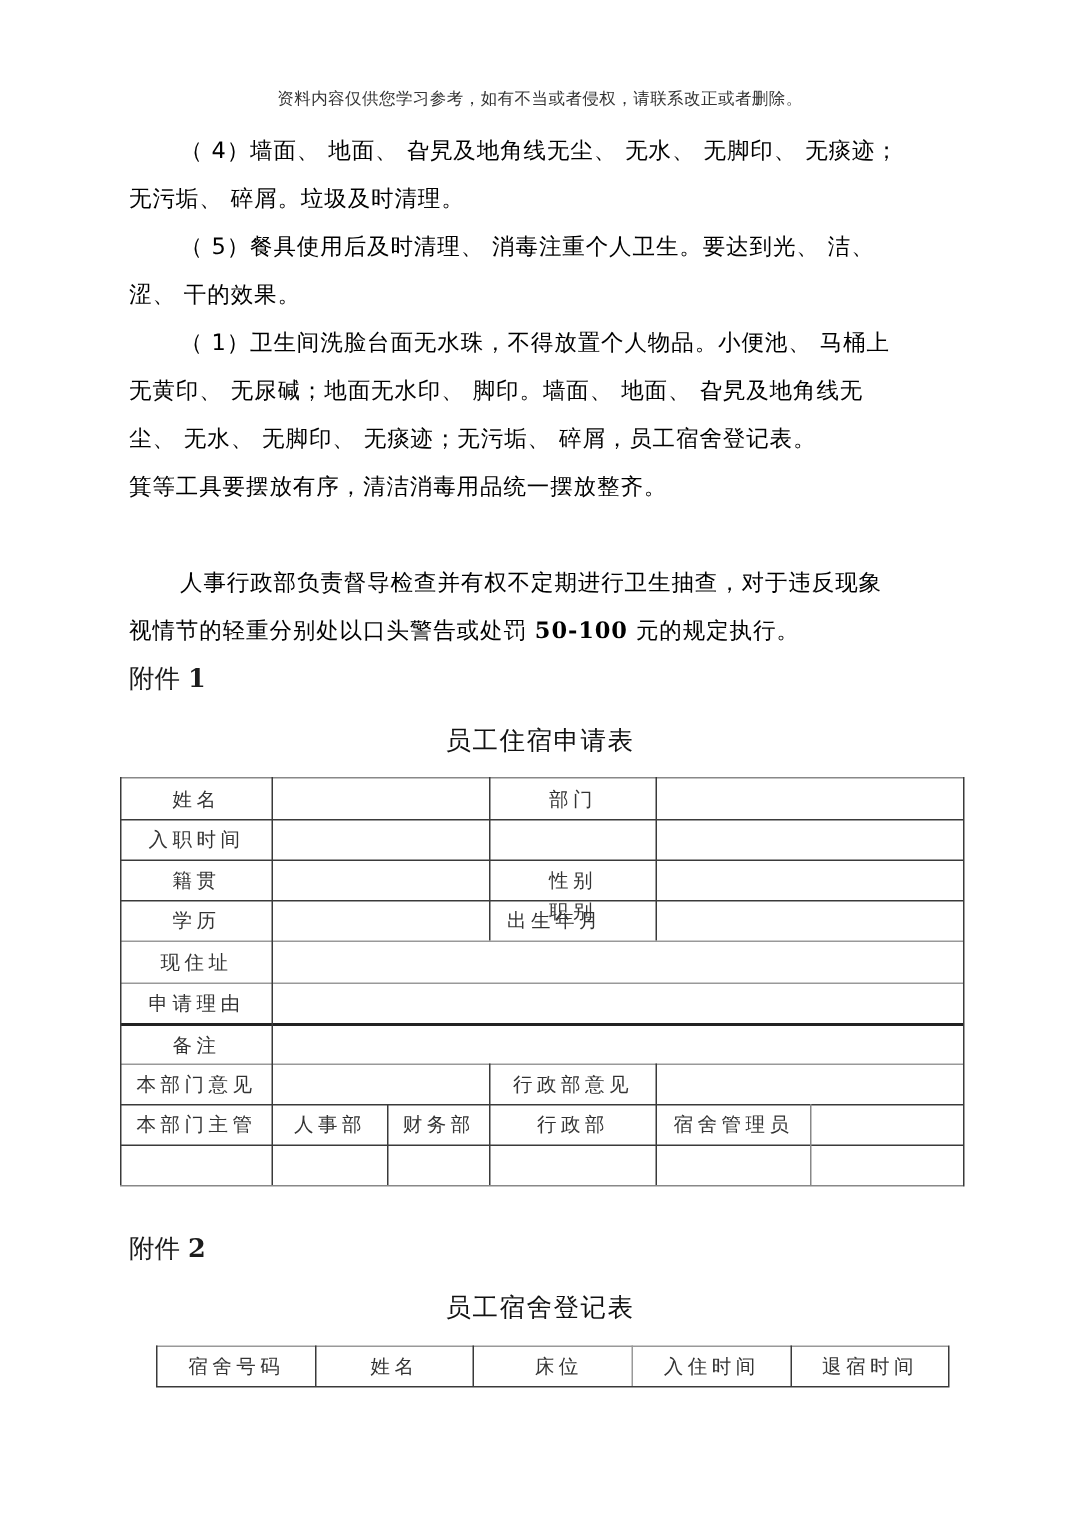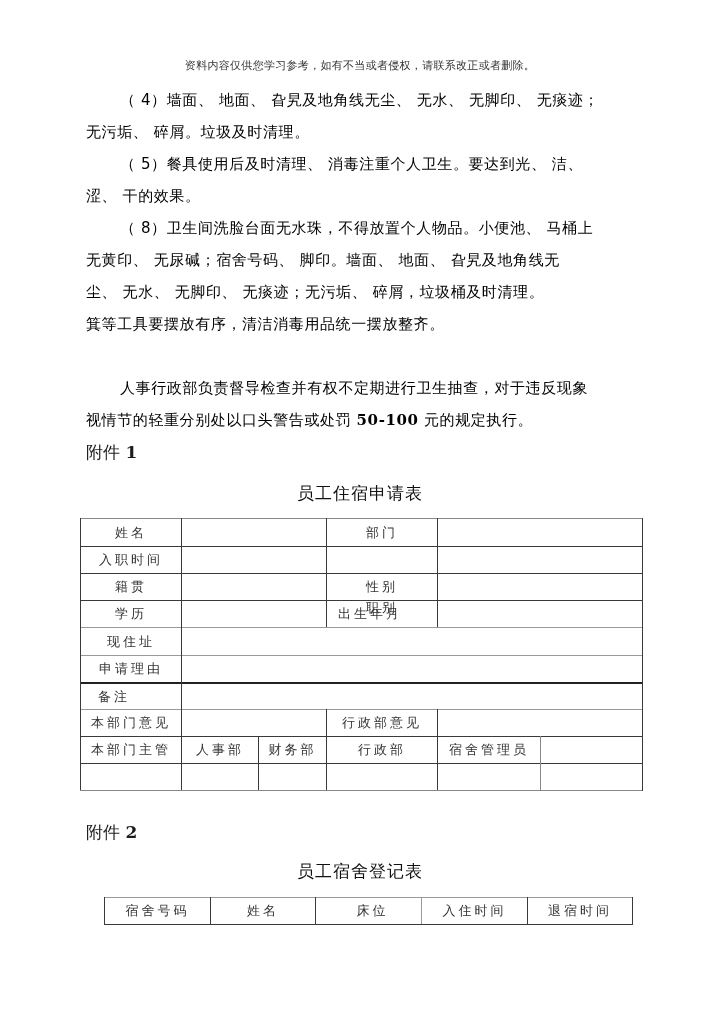--- a/index.html
+++ b/index.html
@@ -28,23 +28,23 @@
 
 <div class="para" style="top:84px;">
   <div class="ind">（ 4）墙面、 地面、 旮旯及地角线无尘、 无水、 无脚印、 无痰迹；</div>
   <div>无污垢、 碎屑。垃圾及时清理。</div>
 </div>
 <div class="para" style="top:148px;">
   <div class="ind">（ 5）餐具使用后及时清理、 消毒注重个人卫生。要达到光、 洁、</div>
   <div>涩、 干的效果。</div>
 </div>
 <div class="para" style="top:212px;">
-  <div class="ind">（ 8）卫生间洗脸台面无水珠，不得放置个人物品。小便池、 马桶上</div>
-  <div>无黄印、 无尿碱；宿舍号码、 脚印。墙面、 地面、 旮旯及地角线无</div>
-  <div>尘、 无水、 无脚印、 无痰迹；无污垢、 碎屑，垃圾桶及时清理。</div>
+  <div class="ind">（ 1）卫生间洗脸台面无水珠，不得放置个人物品。小便池、 马桶上</div>
+  <div>无黄印、 无尿碱；地面无水印、 脚印。墙面、 地面、 旮旯及地角线无</div>
+  <div>尘、 无水、 无脚印、 无痰迹；无污垢、 碎屑，员工宿舍登记表。</div>
 </div>
 <div class="para" style="top:308px;">
   <div>箕等工具要摆放有序，清洁消毒用品统一摆放整齐。</div>
 </div>
 <div class="para" style="top:372px;">
   <div class="ind">人事行政部负责督导检查并有权不定期进行卫生抽查，对于违反现象</div>
   <div><span>视情节的轻重分别处以口头警告或处罚 </span><b>50-100</b><span> 元的规定执行。</span></div>
 </div>
 
 <div class="annex" style="top:441px;"><span>附件 </span><span class="num">1</span></div>
@@ -94,21 +94,21 @@
   <div class="cell" style="left:182px;top:601px;width:144px;height:26px;"></div>
   <div class="cell" style="left:315px;top:601px;width:110px;height:26px;">出生年月</div>
   <div class="cell" style="left:438px;top:601px;width:204px;height:26px;"></div>
 
   <div class="cell" style="left:81px;top:628px;width:100px;height:27px;">现住址</div>
   <div class="cell" style="left:182px;top:628px;width:460px;height:27px;"></div>
 
   <div class="cell" style="left:81px;top:656px;width:100px;height:26px;">申请理由</div>
   <div class="cell" style="left:182px;top:656px;width:460px;height:26px;"></div>
 
-  <div class="cell" style="left:64px;top:684px;width:100px;height:25px;">备注</div>
+  <div class="cell" style="left:81px;top:684px;width:100px;height:25px;">备注</div>
   <div class="cell" style="left:182px;top:684px;width:460px;height:25px;"></div>
 
   <div class="cell" style="left:81px;top:710px;width:100px;height:26px;">本部门意见</div>
   <div class="cell" style="left:182px;top:710px;width:144px;height:26px;"></div>
   <div class="cell" style="left:327px;top:710px;width:110px;height:26px;text-align:right;">行政部意见</div>
   <div class="cell" style="left:438px;top:710px;width:204px;height:26px;"></div>
 
   <div class="cell" style="left:81px;top:737px;width:100px;height:26px;">本部门主管</div>
   <div class="cell" style="left:182px;top:737px;width:76px;height:26px;">人事部</div>
   <div class="cell" style="left:259px;top:737px;width:67px;height:26px;">财务部</div>

